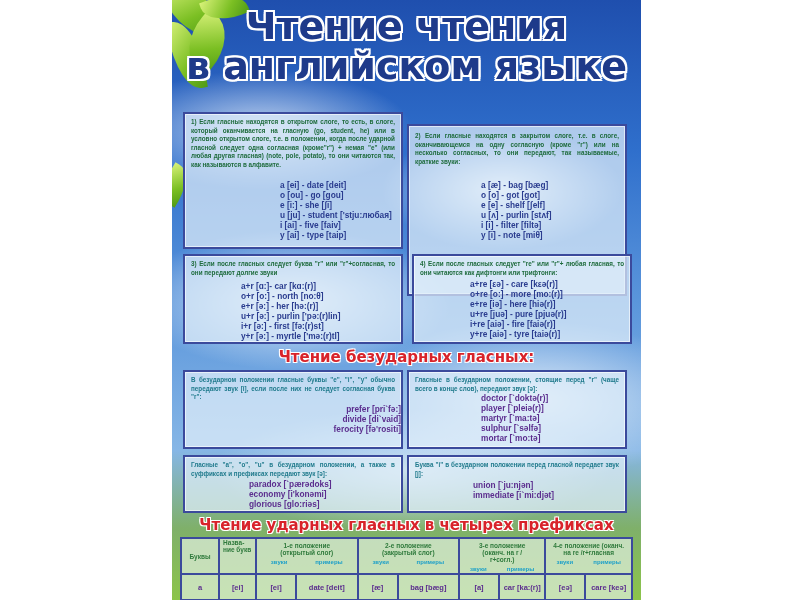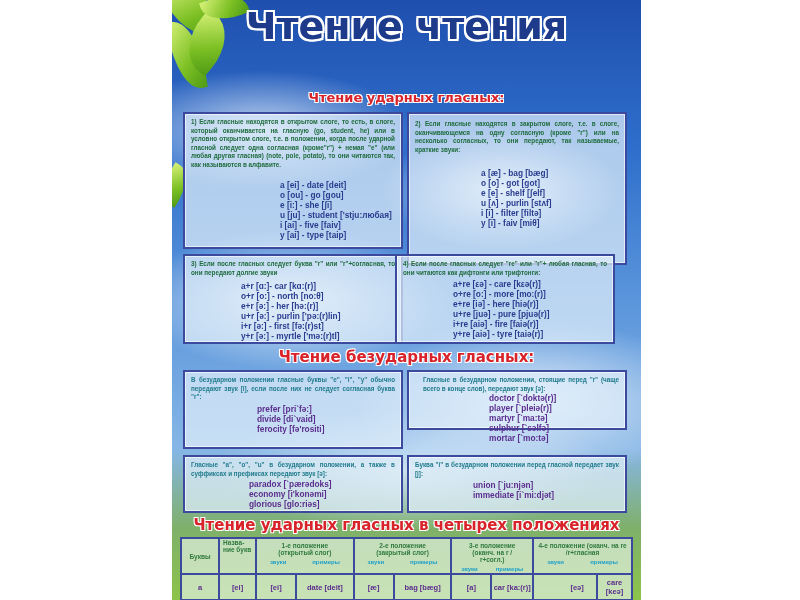--- a/index.html
+++ b/index.html
@@ -38,83 +38,83 @@
 
 <div class="poster">
 
   <div class="leaf" style="left:-10px;top:-10px;width:60px;height:40px;transform:rotate(20deg);"></div>
   <div class="leaf" style="left:0px;top:20px;width:30px;height:70px;transform:rotate(-10deg);"></div>
   <div class="leaf" style="left:15px;top:15px;width:40px;height:55px;transform:rotate(40deg);"></div>
   <div class="leaf" style="left:30px;top:-5px;width:45px;height:25px;transform:rotate(-20deg);"></div>
   <div class="leaf" style="left:-8px;top:165px;width:22px;height:40px;transform:rotate(30deg);"></div>
 
   <div class="title" style="top:5px;">Чтение чтения</div>
+  <div class="title" style="top:45px;">в английском языке</div>
 
-  <div class="section-h" style="top:90px;">Чтение ударных гласных:</div>
 
   <div class="box" style="left:11px;top:112px;width:220px;height:137px;">
     <div class="desc">1) Если гласные находятся в открытом слоге, то есть, в слоге, который оканчивается на гласную (go, student, he) или в условно открытом слоге, т.е. в положении, когда после ударной гласной следует одна согласная (кроме"r") + немая "e" (или любая другая гласная) (note, pole, potato), то они читаются так, как называются в алфавите.</div>
     <ul class="examples" style="margin-left:95px;margin-top:10px;">
       <li>a [ei] - date [deit]</li>
       <li>o [ou] - go [gou]</li>
       <li>e [i:] - she [ʃi]</li>
       <li>u [ju] - student ['stju:любая]</li>
       <li>i [ai] - five [faiv]</li>
       <li>y [ai] - type [taip]</li>
     </ul>
   </div>
 
-  <div class="box" style="left:235px;top:112px;width:220px;height:153px;">
+  <div class="box" style="left:235px;top:124px;width:220px;height:172px;">
     <div class="desc" style="padding-top:6px;">2) Если гласные находятся в закрытом слоге, т.е. в слоге, оканчивающемся на одну согласную (кроме "r") или на несколько согласных, то они передают, так называемые, краткие звуки:</div>
     <ul class="examples" style="margin-left:72px;margin-top:14px;">
       <li>a [æ] - bag [bæg]</li>
       <li>o [o] - got [got]</li>
       <li>e [e] - shelf [ʃelf]</li>
       <li>u [ʌ] - purlin [stʌf]</li>
       <li>i [i] - filter [filtə]</li>
-      <li>y [i] - faiv [miθ]</li>
+      <li>y [i] - note [miθ]</li>
     </ul>
   </div>
 
   <div class="box" style="left:11px;top:254px;width:220px;height:90px;">
     <div class="desc">3) Если после гласных следует буква "r" или "r"+согласная, то они передают долгие звуки</div>
     <ul class="examples" style="margin-left:56px;margin-top:4px;">
       <li>a+r [ɑ:]- car [kɑ:(r)]</li>
       <li>o+r [o:] - north [no:θ]</li>
       <li>e+r [ə:] - her [hə:(r)]</li>
       <li>u+r [ə:] - purlin ['pə:(r)lin]</li>
       <li>i+r [ə:] - first [fə:(r)st]</li>
       <li>y+r [ə:] - myrtle ['mə:(r)tl]</li>
     </ul>
   </div>
 
-  <div class="box" style="left:223px;top:254px;width:220px;height:90px;">
+  <div class="box" style="left:240px;top:254px;width:220px;height:90px;">
     <div class="desc">4) Если после гласных следует "re" или "r"+ любая гласная, то они читаются как дифтонги или трифтонги:</div>
     <ul class="examples" style="margin-left:56px;margin-top:2px;">
       <li>a+re [εə] - care [kεə(r)]</li>
       <li>o+re [o:] - more [mo:(r)]</li>
       <li>e+re [iə] - here [hiə(r)]</li>
       <li>u+re [juə] - pure [pjuə(r)]</li>
       <li>i+re [aiə] - fire [faiə(r)]</li>
       <li>y+re [aiə] - tyre [taiə(r)]</li>
     </ul>
   </div>
 
   <div class="section-h big" style="top:348px;">Чтение безударных гласных:</div>
 
   <div class="box" style="left:11px;top:370px;width:220px;height:79px;">
     <div class="desc teal">В безударном положении гласные буквы "e", "i", "y" обычно передают звук [i], если после них не следует согласная буква "r":</div>
-    <ul class="examples purple" style="margin-left:72px;margin-top:2px;">
+    <ul class="examples purple" style="margin-left:72px;margin-top:2px;text-align:right;">
       <li>prefer [pri`fə:]</li>
       <li>divide [di`vaid]</li>
       <li>ferocity [fə'rositi]</li>
     </ul>
   </div>
 
-  <div class="box" style="left:235px;top:370px;width:220px;height:60px;padding-left:8px;">
+  <div class="box" style="left:235px;top:370px;width:220px;height:79px;">
     <div class="desc teal">Гласные в безударном положении, стоящие перед "r" (чаще всего в конце слов), передают звук [ə]:</div>
     <ul class="examples purple" style="margin-left:72px;margin-top:0px;">
       <li>doctor [`doktə(r)]</li>
       <li>player [`pleiə(r)]</li>
       <li>martyr [`ma:tə]</li>
       <li>sulphur [`səlfə]</li>
       <li>mortar [`mo:tə]</li>
     </ul>
   </div>
 
@@ -128,21 +128,21 @@
 
   <div class="box" style="left:11px;top:455px;width:220px;height:58px;">
     <div class="desc teal">Гласные "a", "o", "u" в безударном положении, а также в суффиксах и префиксах передают звук [ə]:</div>
     <ul class="examples purple" style="margin-left:64px;margin-top:1px;">
       <li>paradox [`pærədoks]</li>
       <li>economy [i'konəmi]</li>
       <li>glorious [glo:riəs]</li>
     </ul>
   </div>
 
-  <div class="section-h big" style="top:516px;">Чтение ударных гласных в четырех положениях</div>
+  <div class="section-h big" style="top:516px;">Чтение ударных гласных в четырех префиксах</div>
 
   <div class="table-wrap">
     <table>
       <tbody>
           <tr>
         <th style="width:36px;vertical-align:middle;"><span>Буквы</span></th>
         <th style="width:32px;text-align:left;padding-left:3px;"><span>Назва-ние букв</span></th>
         <th colspan="2">
           <div style="padding:3px 20px 0;">1-е положение (открытый слог)</div>
           <div class="sub">
@@ -174,20 +174,20 @@
       </tr>
       <tr>
         <td>a</td>
         <td>[ei]</td>
         <td style="width:38px;">[ei]</td>
         <td>date [deit]</td>
         <td style="width:38px;">[æ]</td>
         <td>bag [bæg]</td>
         <td style="width:38px;">[a]</td>
         <td>car [ka:(r)]</td>
-        <td style="width:38px;padding-left:24px;">[eə]</td>
+        <td style="width:38px;">[eə]</td>
         <td>care [keə]</td>
       </tr>
 
     </tbody>
       </table>
   </div>
 </div>
 
 </body></html>

